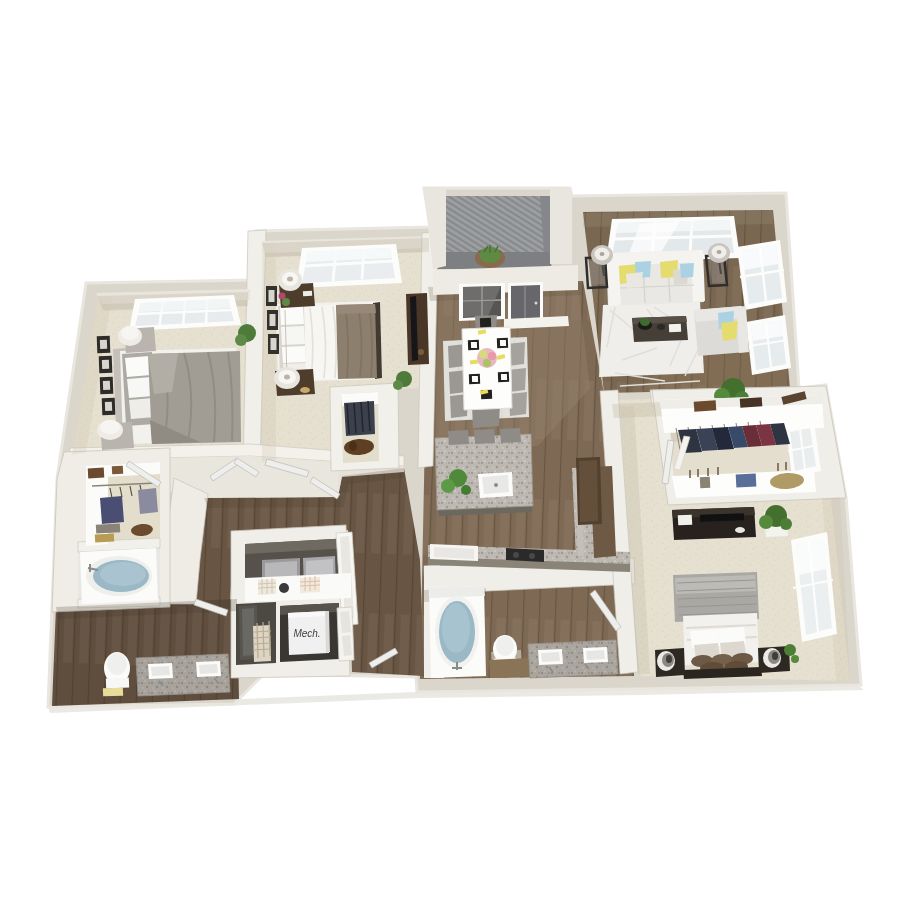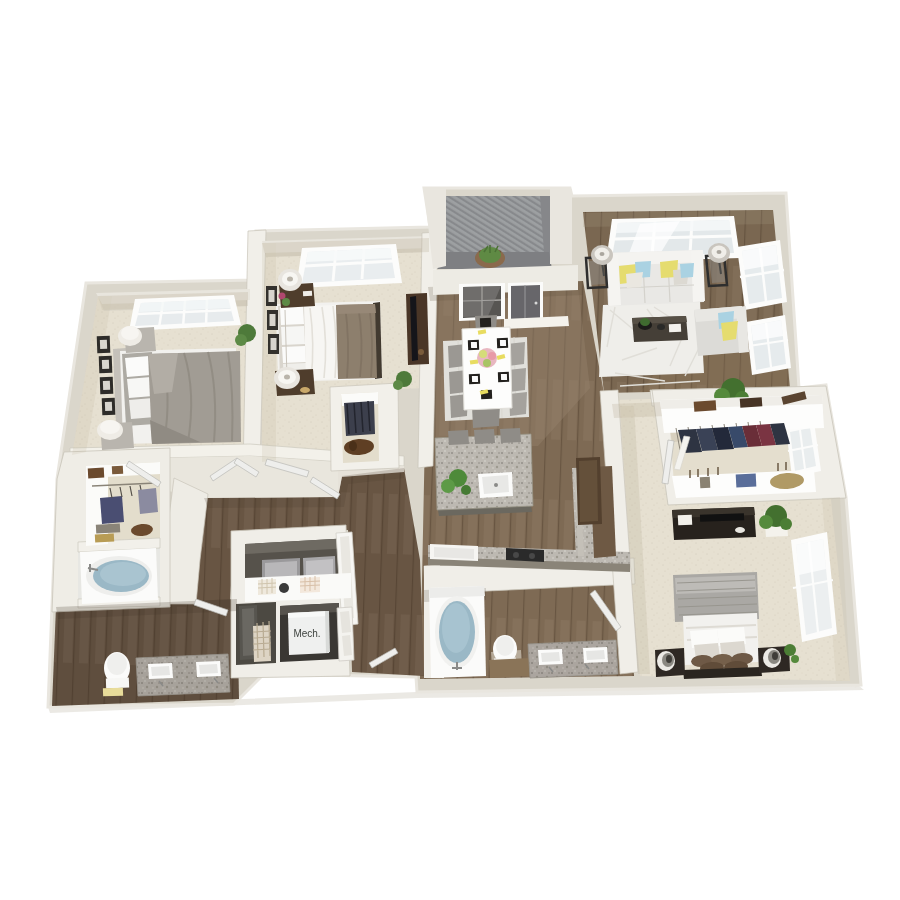--- a/index.html
+++ b/index.html
@@ -1,16 +1,16 @@
 <!DOCTYPE html>
 <html><head>
 <meta charset="utf-8">
 <style>
 html,body{margin:0;padding:0;background:#ffffff;}
-#stage{width:900px;height:900px;position:relative;font-family:"Liberation Sans",sans-serif;}
+#stage{width:900px;height:900px;position:relative;font-family:"Liberation Sans",sans-serif;font-style:italic;}
 svg{display:block;}
 </style>
 </head>
 <body>
 <div id="stage">
 <svg width="900" height="900" viewBox="0 0 900 900">
 <defs>
 <pattern id="roofhatch" width="5" height="5" patternUnits="userSpaceOnUse" patternTransform="rotate(-58)">
 <rect width="5" height="5" fill="#9da0a2"></rect>
 <rect width="2.2" height="5" fill="#87898c"></rect>

